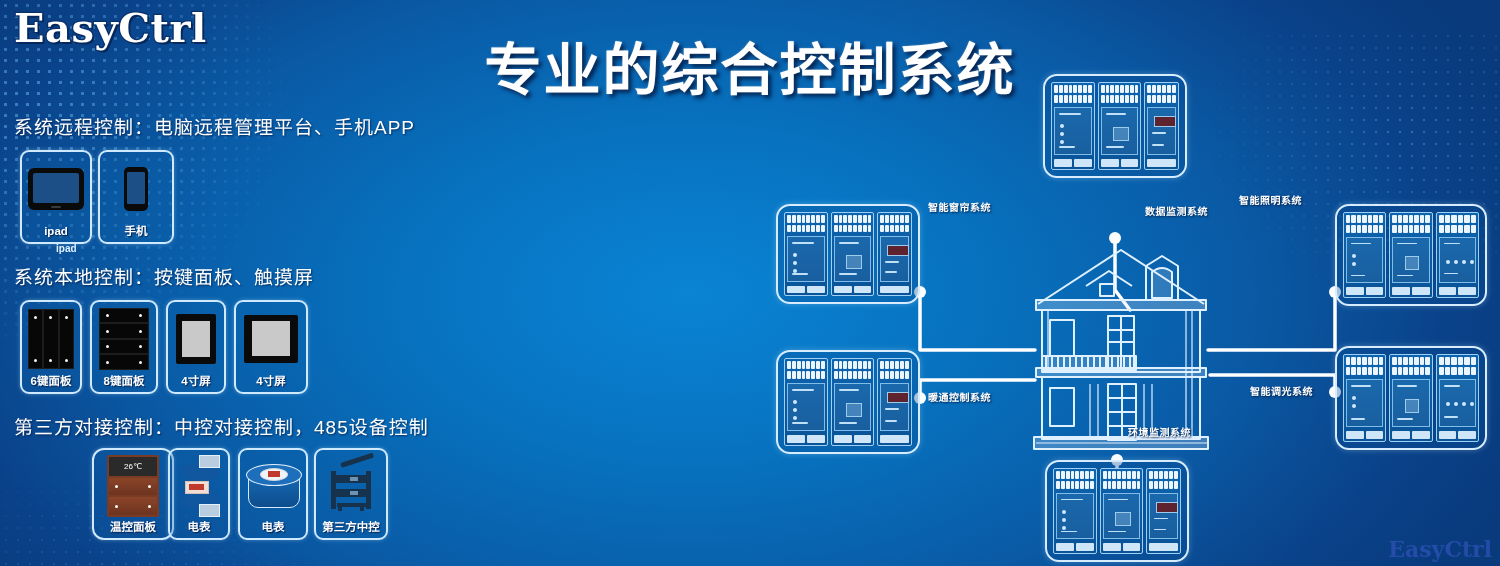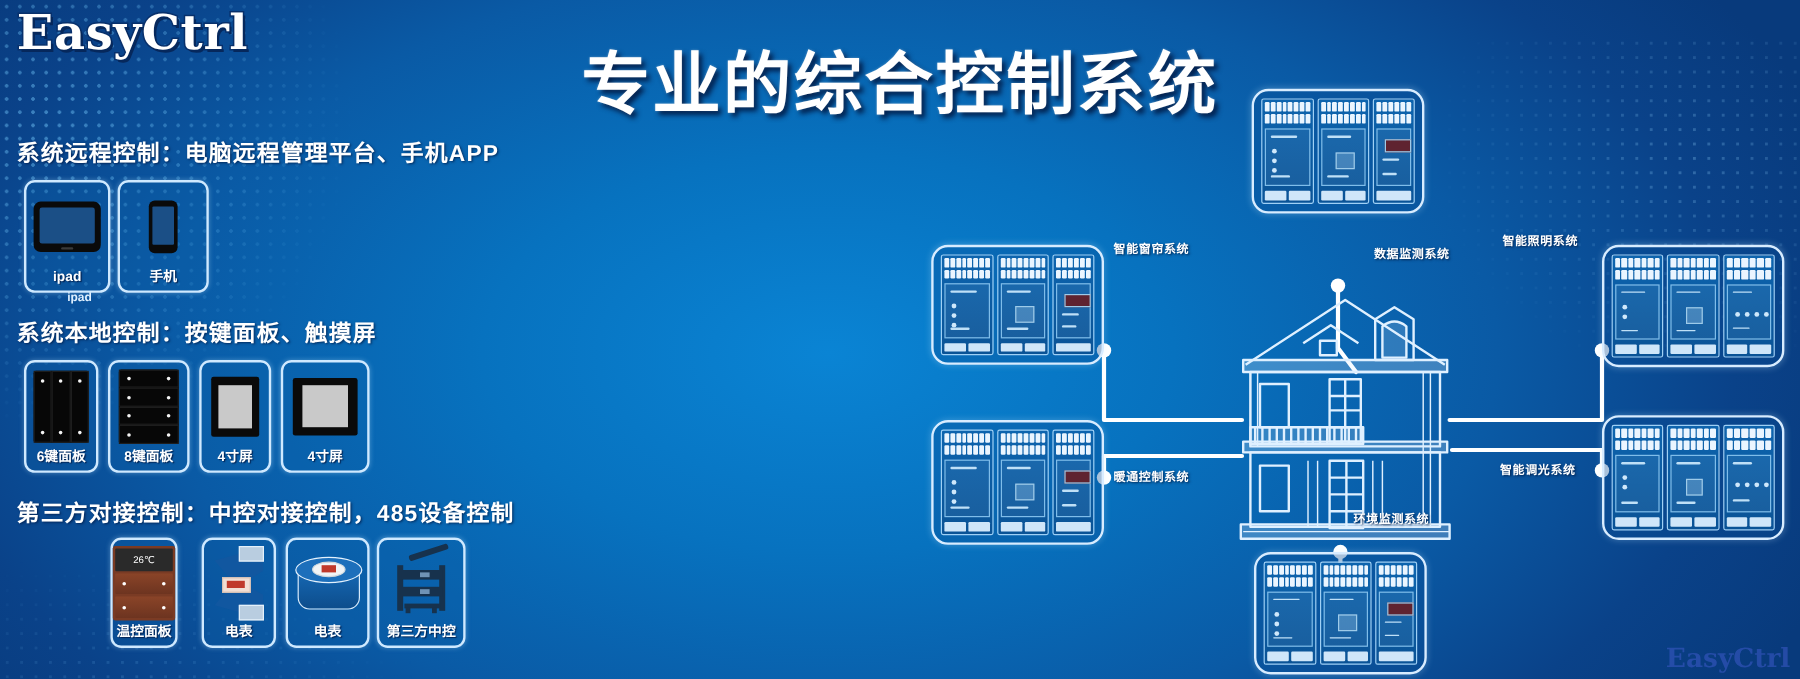--- a/index.html
+++ b/index.html
@@ -57,21 +57,21 @@
   
   #main-title{
     position:absolute;left:470px;top:24px;width:560px;text-align:center;
     font-size:57px;font-weight:700;color:#ffffff;letter-spacing:2px;
     text-shadow:3px 3px 4px rgba(0,20,60,.85), 0 0 2px rgba(255,255,255,.4);
     white-space:nowrap;
   }
 
   
   .sec-heading{
-    position:absolute;color:#ffffff;font-size:19px;font-weight:700;
+    position:absolute;color:#ffffff;font-size:19px;font-weight:400;
     letter-spacing:1px;white-space:nowrap;
     text-shadow:1px 1px 2px rgba(0,20,60,.7);
   }
   .card{
     position:absolute;
     border:2px solid #cfe9ff;border-radius:9px;
     background:rgba(10,96,170,.28);
     box-sizing:border-box;
     display:flex;flex-direction:column;align-items:center;justify-content:flex-end;
     box-shadow:0 0 4px rgba(190,230,255,.35);
@@ -255,21 +255,21 @@
       <div class="screen" style="width:54px;height:48px;">
           <div class="glass"></div>
         </div>
     </div>
     <div class="cap">4寸屏</div>
   </div>
 
   <div class="sec-heading" style="left:14px;top:412px;">第三方对接控制：中控对接控制，485设备控制</div>
 
 
-  <div class="card" style="left:92px;top:448px;width:56px;height:92px;">
+  <div class="card" style="left:92px;top:448px;width:82px;height:92px;border-radius:12px;">
     <div class="art">
       <div class="brownpanel thermo" style="width:52px;height:62px;">
         <div class="disp">26℃</div>
         <div class="bp-row">
             <span class="d" style="left:6px"></span>
             <span class="d" style="right:6px"></span>
           </div>
         <div class="bp-row">
             <span class="d" style="left:6px"></span>
             <span class="d" style="right:6px"></span>
@@ -970,21 +970,21 @@
             <div class="ln" style="left:4px;bottom:8px;width:12px"></div>
           </div>
         <div class="foot">
             <span></span>
           </div>
       </div>
     </div>
 
     <div class="label" style="left:168px;top:139px;">智能窗帘系统</div>
     <div class="label" style="left:385px;top:143px;">数据监测系统</div>
-    <div class="label" style="left:492px;top:132px;text-align:center;">智能照明系统</div>
+    <div class="label" style="left:479px;top:132px;text-align:center;">智能照明系统</div>
     <div class="label" style="left:168px;top:329px;">暖通控制系统</div>
     <div class="label" style="left:368px;top:364px;">环境监测系统</div>
     <div class="label" style="left:490px;top:323px;">智能调光系统</div>
 
   </div>
 
   <div id="watermark">EasyCtrl</div>
 
 </div>
 

